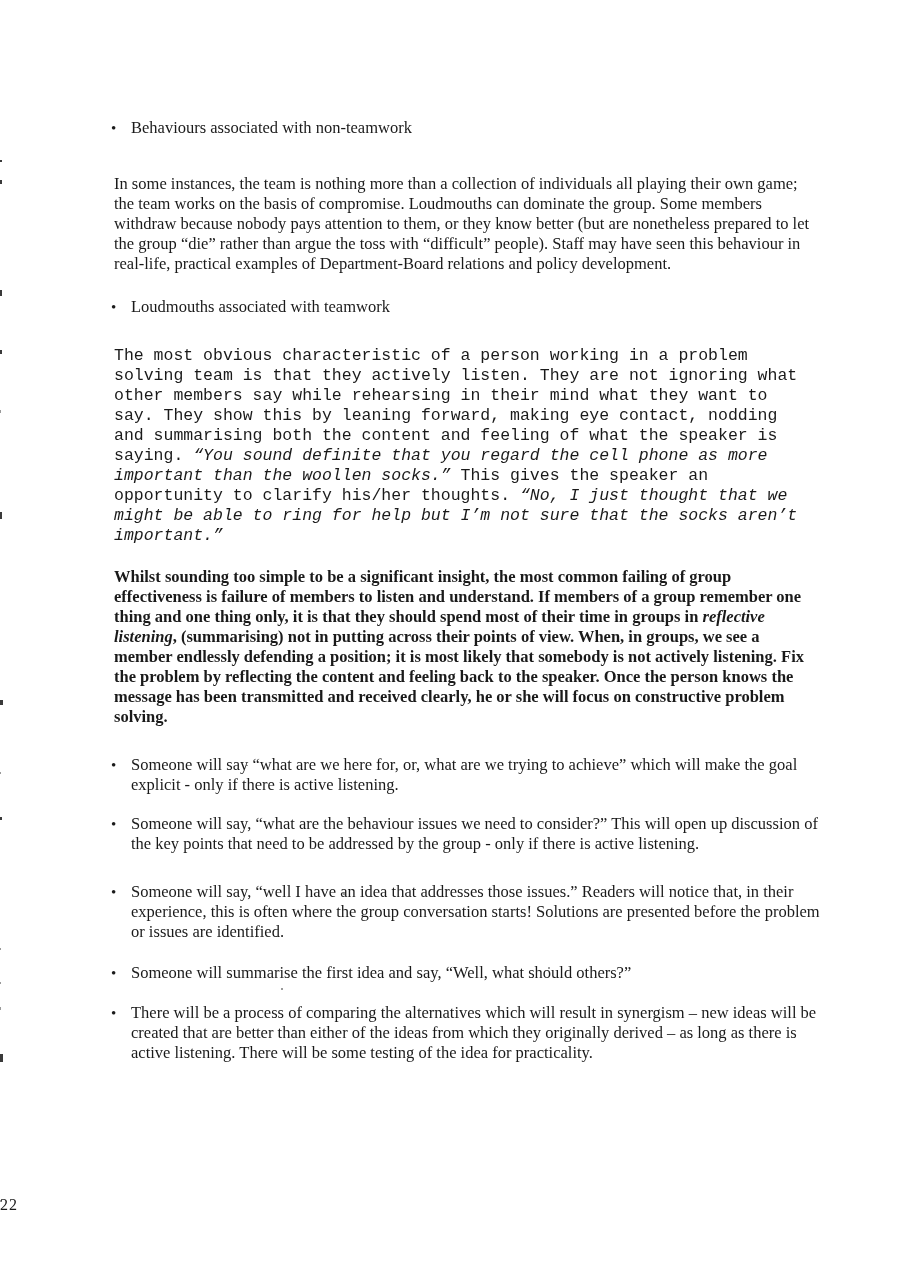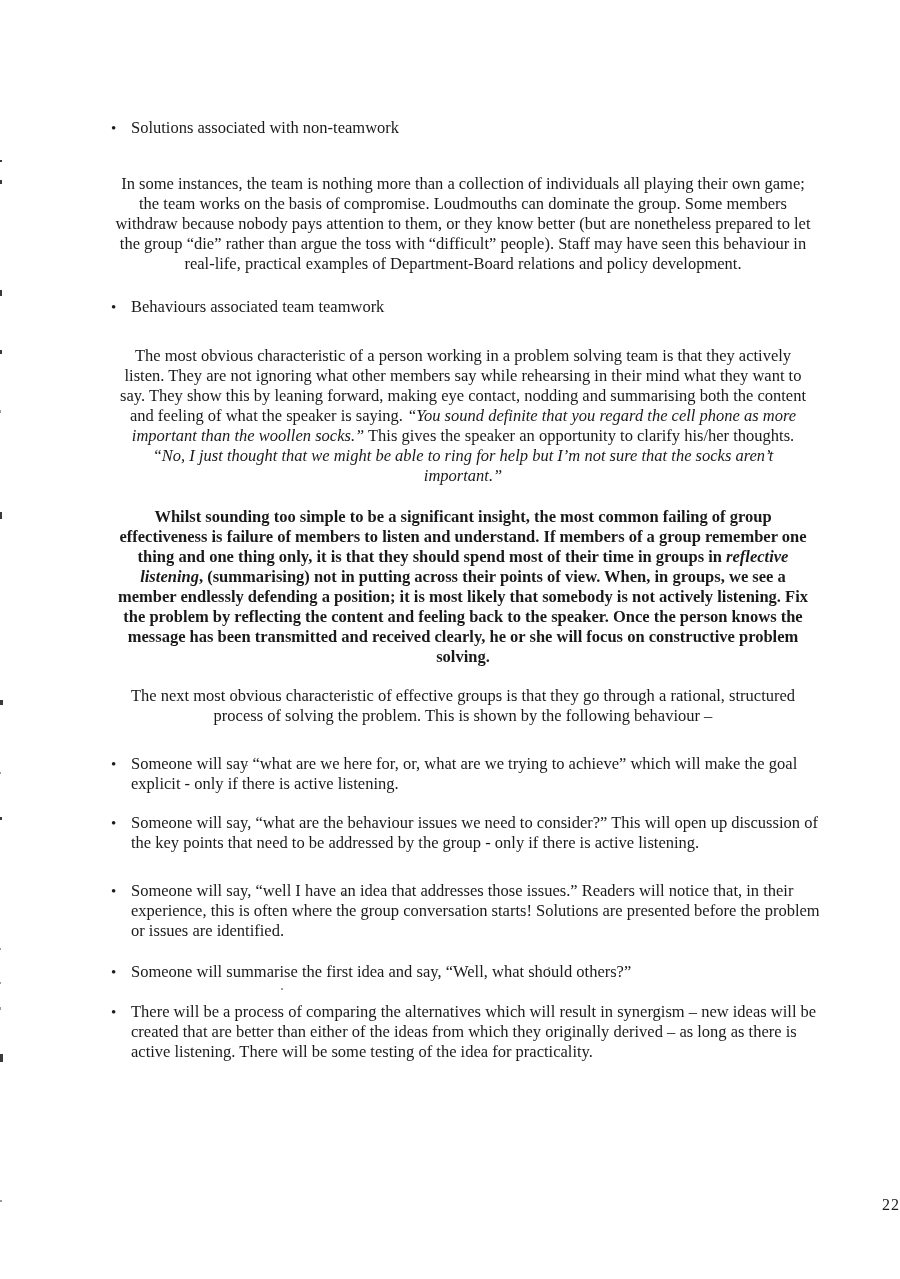--- a/index.html
+++ b/index.html
@@ -29,38 +29,38 @@
     display: flex;
     align-items: flex-start;
   }
   .bmark {
     flex: 0 0 29px;
     padding-left: 9px;
     box-sizing: border-box;
     font-size: 15px;
   }
   .btext { flex: 1; }
-  .para { margin: 12px; text-align: center; }
+  .para { margin: 12px; }
   .mt-para1   { margin-top: 36px; }
   .mt-head2   { margin-top: 23px; }
-  .mt-para2   { margin-top: 29px; }
+  .mt-para2   { margin-top: 29px; font-family: Liberation Mono, monospace; }
   .mt-para3   { margin-top: 21px; font-weight: bold; }
   .mt-para4   { margin-top: 19px; }
   .mt-b1      { margin-top: 28px; }
   .mt-b2      { margin-top: 19px; }
   .mt-b3      { margin-top: 28px; }
   .mt-b4      { margin-top: 21px; }
   .mt-b5      { margin-top: 20px; }
   .it { font-style: italic; }
   .page-number {
     position: absolute;
     top: 1196px;
     left: 0;
     width: 900px;
-    text-align: right;
+    text-align: left;
     font-size: 16px;
     letter-spacing: 1px;
   }
   .artifact {
     position: absolute;
     background: #3a3a3a;
   }
   .artifact.faint { background: #9a9a9a; }
 </style>
 </head>
@@ -84,35 +84,34 @@
   <div class="artifact faint" style="left:0; top:1200px; width:2px; height:2px;"></div>
   <div class="artifact faint" style="left:343px; top:893px; width:2px; height:2px;"></div>
   <div class="artifact faint" style="left:548px; top:967px; width:2px; height:2px;"></div>
   <div class="artifact faint" style="left:246px; top:765px; width:2px; height:1px;"></div>
   <div class="artifact faint" style="left:281px; top:988px; width:2px; height:2px;"></div>
 
   <div class="body-text">
 
     <div class="bullet-row">
       <span class="bmark">•</span>
-      <span class="btext">Solutions associated with non-teamwork</span>
+      <span class="btext">Behaviours associated with non-teamwork</span>
     </div>
 
     <p class="para mt-para1">In some instances, the team is nothing more than a collection of individuals all playing their own game; the team works on the basis of compromise.  Loudmouths can dominate the group.  Some members withdraw because nobody pays attention to them, or they know better (but are nonetheless prepared to let the group “die” rather than argue the toss with “difficult” people).  Staff may have seen this behaviour in real-life, practical examples of Department-Board relations and policy development.</p>
 
     <div class="bullet-row mt-head2">
       <span class="bmark">•</span>
-      <span class="btext">Behaviours associated team teamwork</span>
+      <span class="btext">Loudmouths associated with teamwork</span>
     </div>
 
     <p class="para mt-para2"><span>The most obvious characteristic of a person working in a problem solving team is that they actively listen.  They are not ignoring what other members say while rehearsing in their mind what they want to say.  They show this by leaning forward, making eye contact, nodding and summarising both the content and feeling of what the speaker is saying.  </span><span class="it">“You sound definite that you regard the cell phone as more important than the woollen socks.”</span><span>  This gives the speaker an opportunity to clarify his/her thoughts.  </span><span class="it">“No, I just thought that we might be able to ring for help but I’m not sure that the socks aren’t important.”</span></p>
 
     <p class="para mt-para3"><span>Whilst sounding too simple to be a significant insight, the most common failing of group effectiveness is failure of members to listen and understand.  If members of a group remember one thing and one thing only, it is that they should spend most of their time in groups in </span><span class="it">reflective listening</span><span>, (summarising) not in putting across their points of view.  When, in groups, we see a member endlessly defending a position; it is most likely that somebody is not actively listening.  Fix the problem by reflecting the content and feeling back to the speaker.  Once the person knows the message has been transmitted and received clearly, he or she will focus on constructive problem solving.</span></p>
 
-    <p class="para mt-para4">The next most obvious characteristic of effective groups is that they go through a rational, structured process of solving the problem.  This is shown by the following behaviour –</p>
 
     <div>
       <div class="bullet-row mt-b1">
         <span class="bmark">•</span>
         <span class="btext">Someone will say “what are we here for, or, what are we trying to achieve” which will make the goal explicit - only if there is active listening.</span>
       </div>
       <div class="bullet-row mt-b2">
         <span class="bmark">•</span>
         <span class="btext">Someone will say, “what are the behaviour issues we need to consider?”  This will open up discussion of the key points that need to be addressed by the group - only if there is active listening.</span>
       </div>

